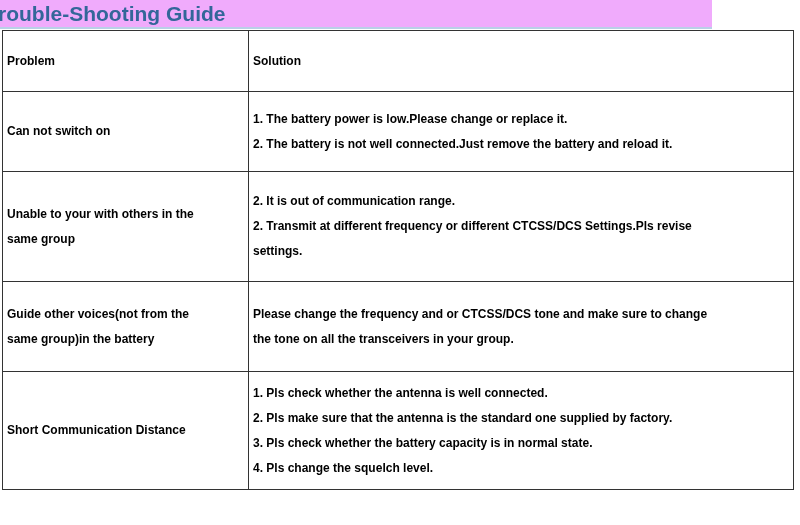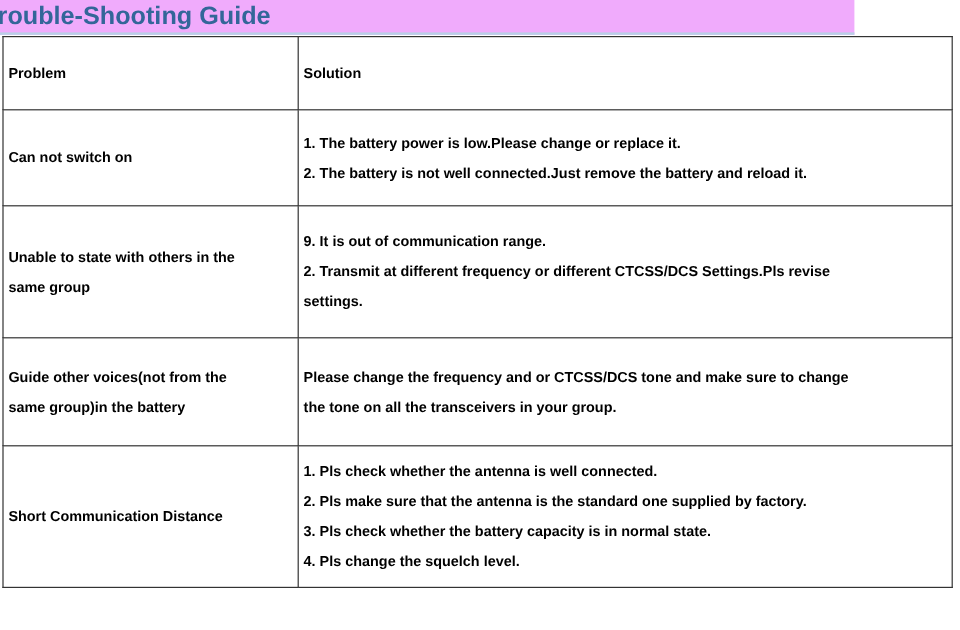--- a/index.html
+++ b/index.html
@@ -79,25 +79,25 @@
       <td>
           <div class="line">Can not switch on</div>
         </td>
       <td>
           <div class="line">1. The battery power is low.Please change or replace it.</div>
           <div class="line">2. The battery is not well connected.Just remove the battery and reload it.</div>
         </td>
     </tr>
     <tr class="r2">
       <td>
-          <div class="line">Unable to state with others in the</div>
+          <div class="line">Unable to your with others in the</div>
           <div class="line">same group</div>
         </td>
       <td>
-          <div class="line">9. It is out of communication range.</div>
+          <div class="line">2. It is out of communication range.</div>
           <div class="line">2. Transmit at different frequency or different CTCSS/DCS Settings.Pls revise</div>
           <div class="line">settings.</div>
         </td>
     </tr>
     <tr class="r3">
       <td>
           <div class="line">Guide other voices(not from the</div>
           <div class="line">same group)in the battery</div>
         </td>
       <td>

